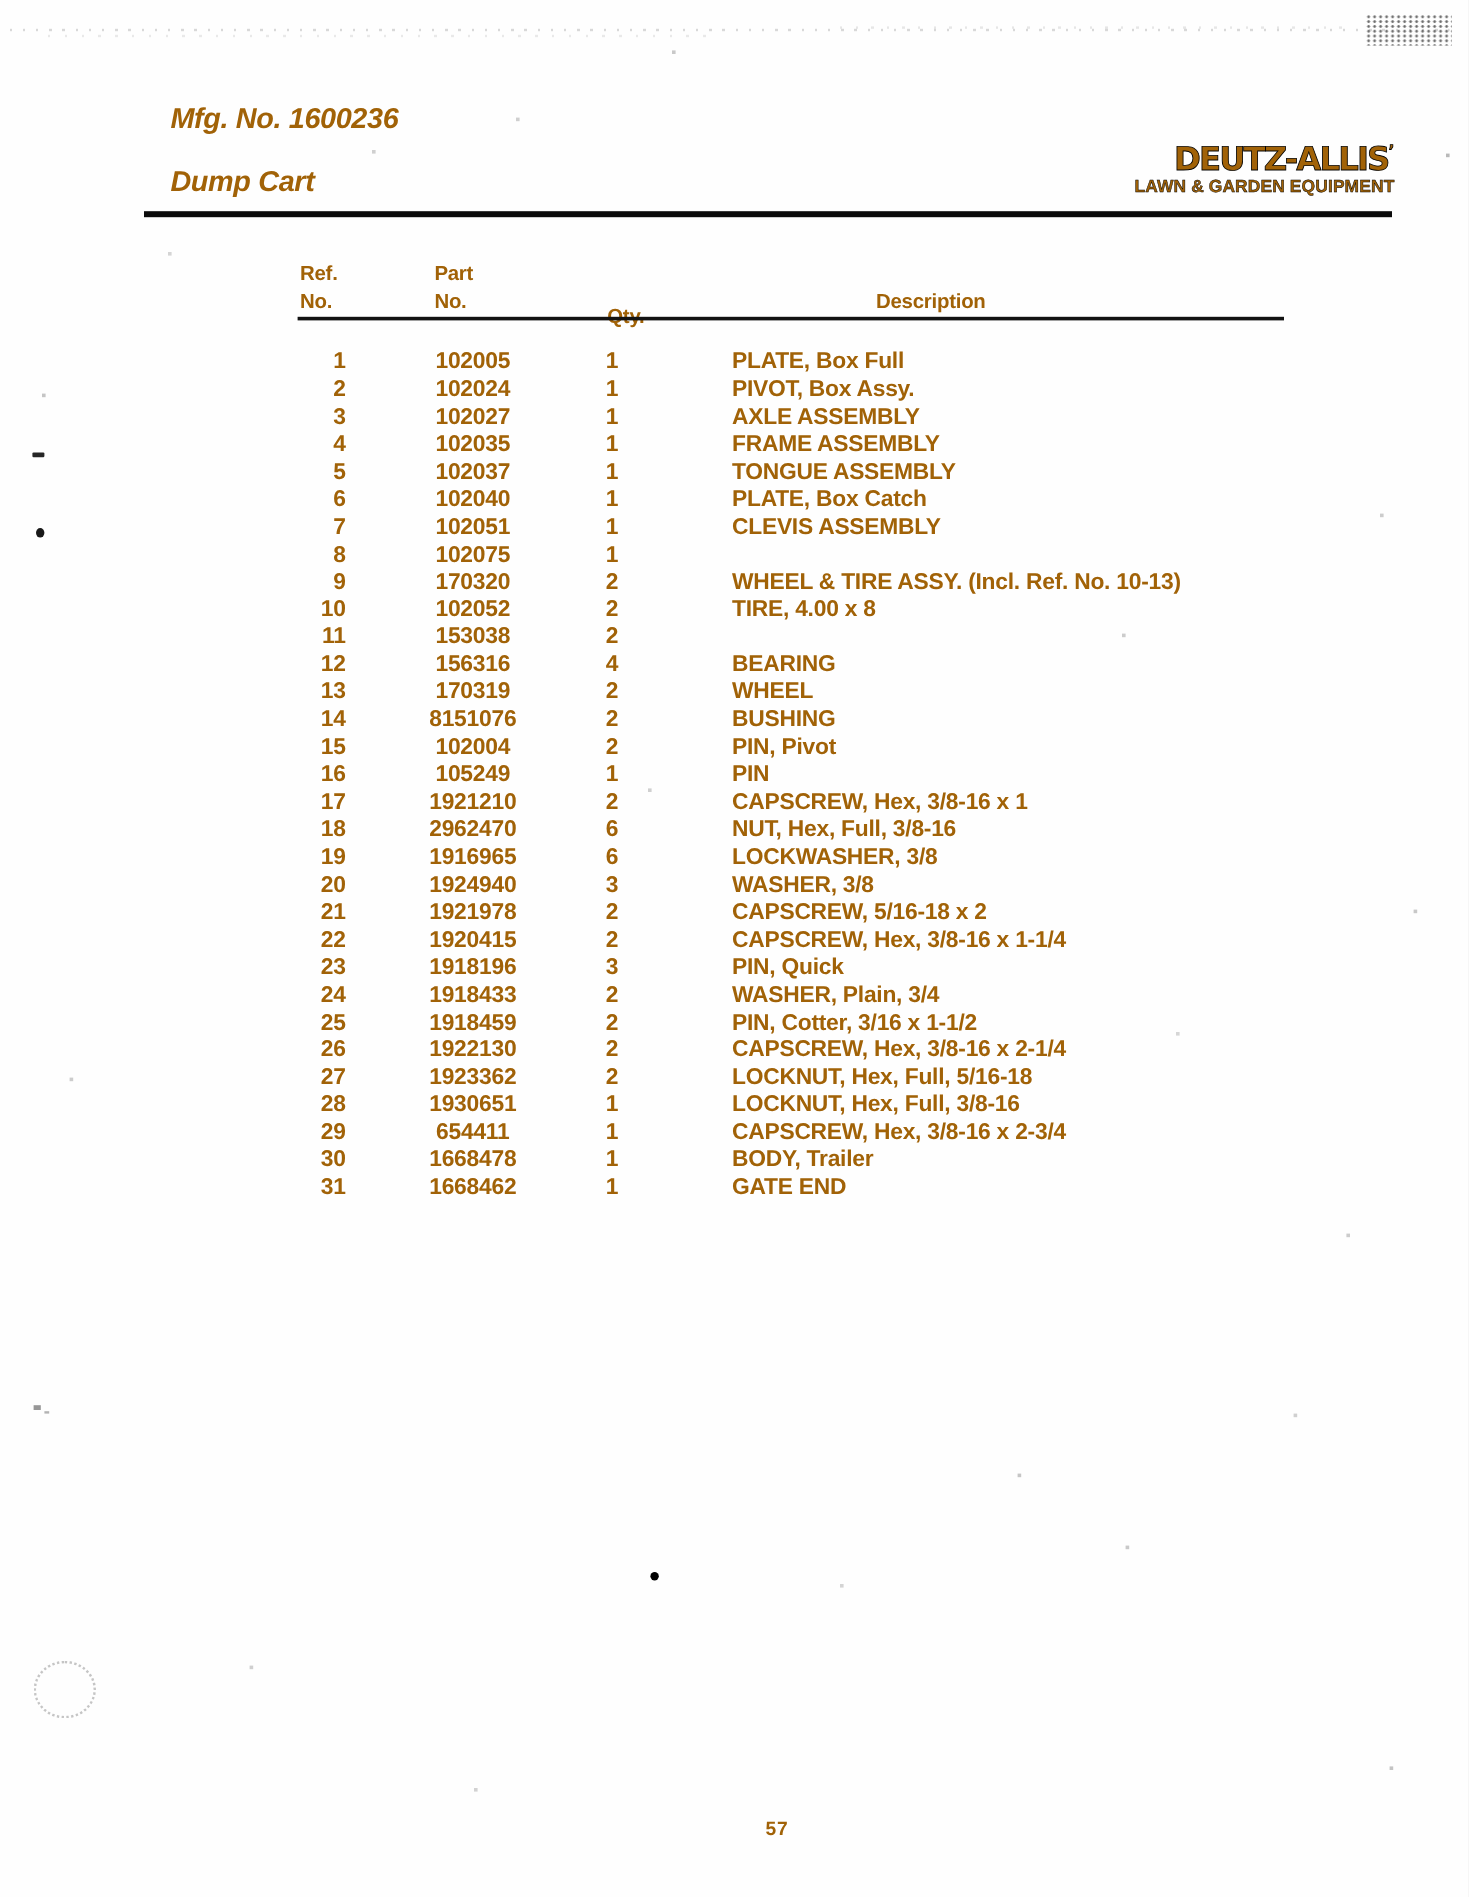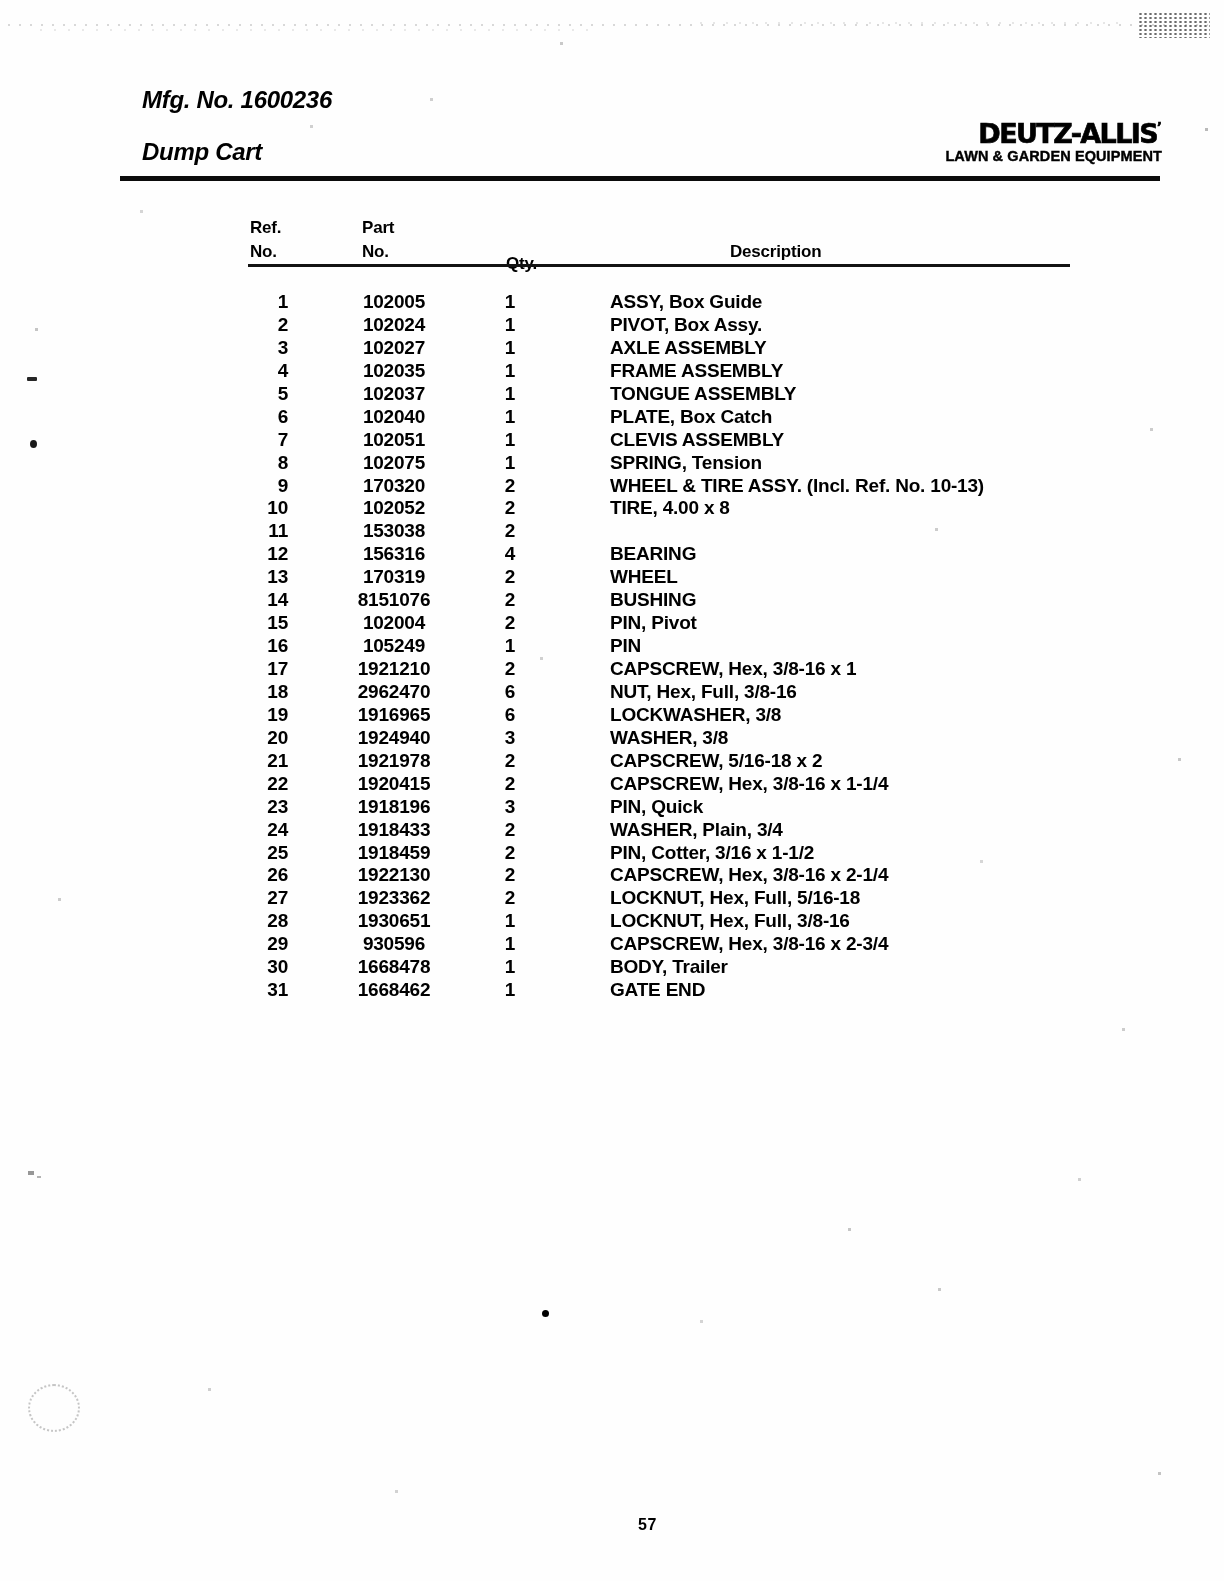--- a/index.html
+++ b/index.html
@@ -1,19 +1,19 @@
 <!DOCTYPE html>
 <html><head>
 <meta charset="utf-8">
 <style>
   html,body{margin:0;padding:0;background:#e8e8e8;}
   .page{
     position:relative;width:1224px;height:1581px;margin:0 auto;
     background:#fefefe;overflow:hidden;
-    font-family:"Liberation Sans",sans-serif;color:#000000;
+    font-family:"Liberation Sans",sans-serif;color:#a16207;
   }
   
   .mfg-no{position:absolute;left:142px;top:86px;font-size:24px;font-weight:bold;font-style:italic;letter-spacing:-.3px;}
   .model-name{position:absolute;left:142px;top:138px;font-size:24px;font-weight:bold;font-style:italic;letter-spacing:-.3px;text-align:right;}
   .brand{position:absolute;right:62px;top:120px;text-align:right;line-height:1;}
   .brand-logo{
     font-family:"DejaVu Sans","Liberation Sans",sans-serif;
     font-size:27px;font-weight:bold;letter-spacing:-1.6px;
     -webkit-text-stroke:.7px #000;white-space:nowrap;
   }
@@ -105,21 +105,21 @@
   <div class="th th-part2">No.</div>
   <div class="th th-qty">Qty.</div>
   <div class="th th-desc">Description</div>
   <div class="rule-head"></div>
 
   <div class="tbody">
     <div class="trow">
       <span class="c-ref">1</span>
       <span class="c-part">102005</span>
       <span class="c-qty">1</span>
-      <span class="c-desc">ASSY, Box Guide</span>
+      <span class="c-desc">PLATE, Box Full</span>
     </div>
 
     <div class="trow">
       <span class="c-ref">2</span>
       <span class="c-part">102024</span>
       <span class="c-qty">1</span>
       <span class="c-desc">PIVOT, Box Assy.</span>
     </div>
 
     <div class="trow">
@@ -154,21 +154,20 @@
       <span class="c-ref">7</span>
       <span class="c-part">102051</span>
       <span class="c-qty">1</span>
       <span class="c-desc">CLEVIS ASSEMBLY</span>
     </div>
 
     <div class="trow">
       <span class="c-ref">8</span>
       <span class="c-part">102075</span>
       <span class="c-qty">1</span>
-      <span class="c-desc">SPRING, Tension</span>
     </div>
 
     <div class="trow">
       <span class="c-ref">9</span>
       <span class="c-part">170320</span>
       <span class="c-qty">2</span>
       <span class="c-desc">WHEEL &amp; TIRE ASSY. (Incl. Ref. No. 10-13)</span>
     </div>
 
     <div class="trow">
@@ -298,21 +297,21 @@
 
     <div class="trow">
       <span class="c-ref">28</span>
       <span class="c-part">1930651</span>
       <span class="c-qty">1</span>
       <span class="c-desc">LOCKNUT, Hex, Full, 3/8-16</span>
     </div>
 
     <div class="trow">
       <span class="c-ref">29</span>
-      <span class="c-part">930596</span>
+      <span class="c-part">654411</span>
       <span class="c-qty">1</span>
       <span class="c-desc">CAPSCREW, Hex, 3/8-16 x 2-3/4</span>
     </div>
 
     <div class="trow">
       <span class="c-ref">30</span>
       <span class="c-part">1668478</span>
       <span class="c-qty">1</span>
       <span class="c-desc">BODY, Trailer</span>
     </div>

